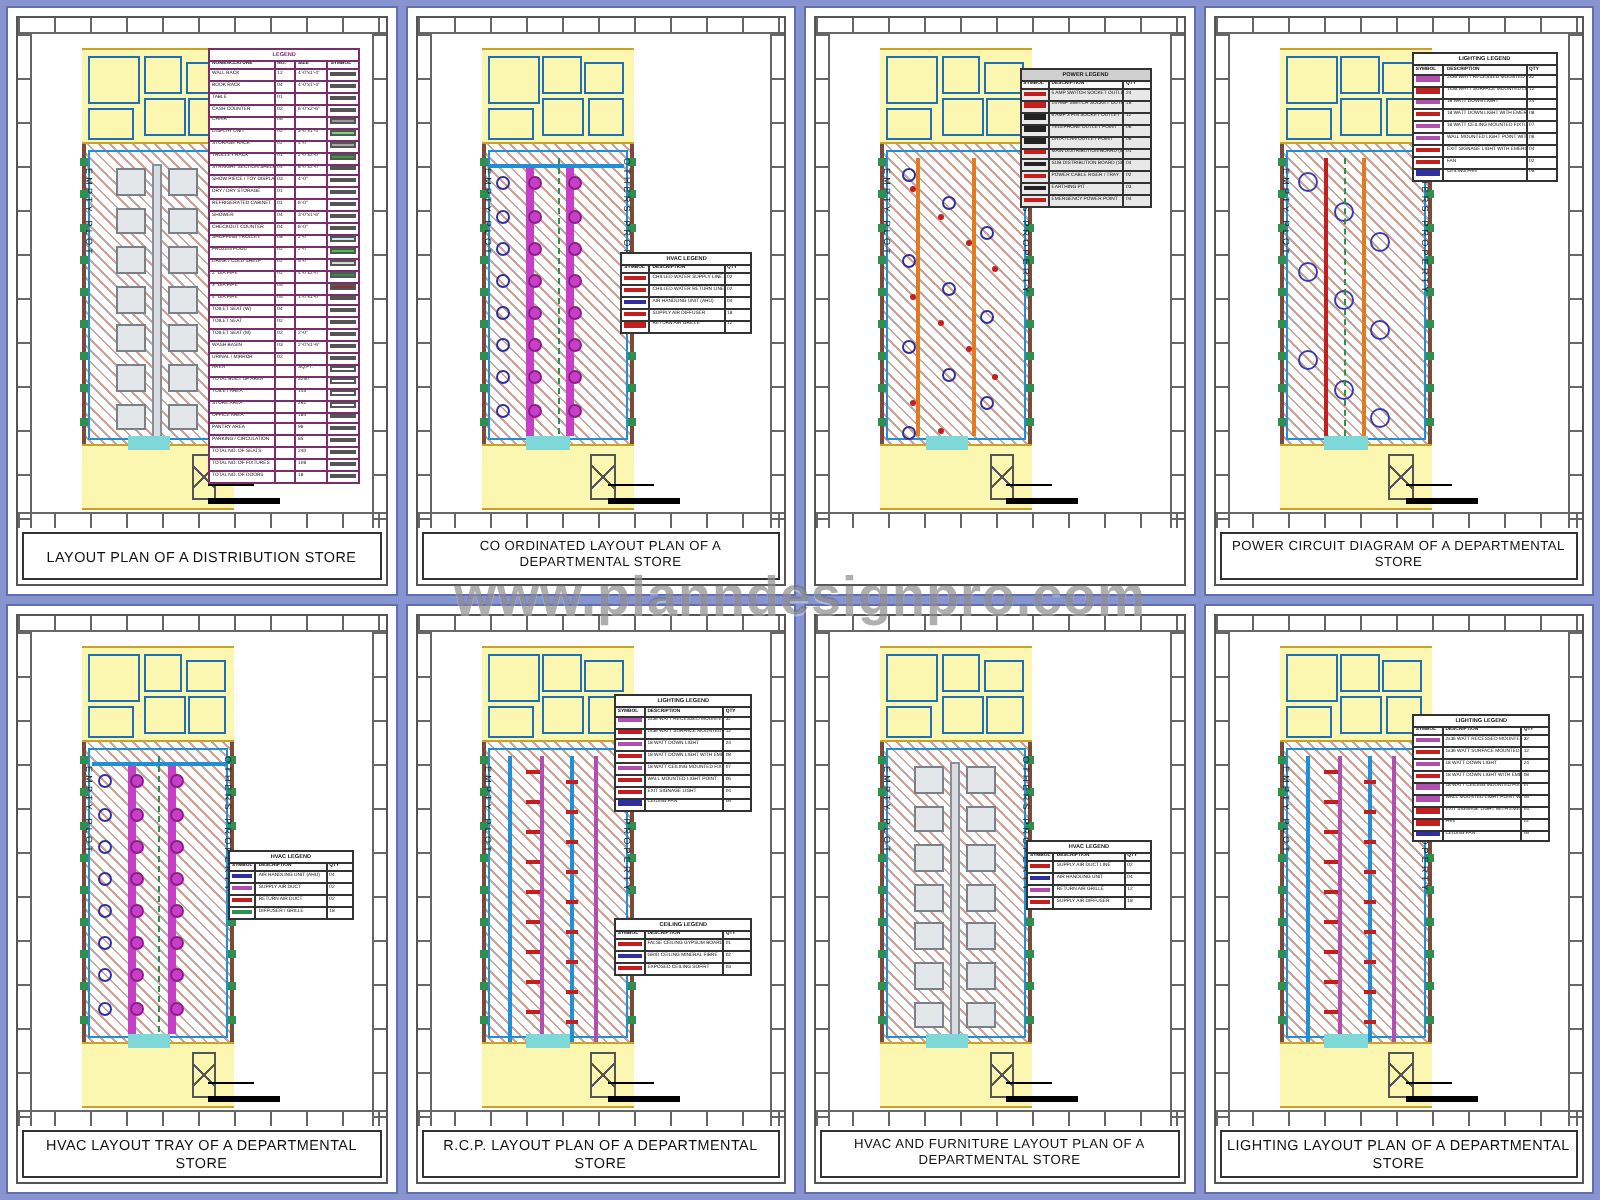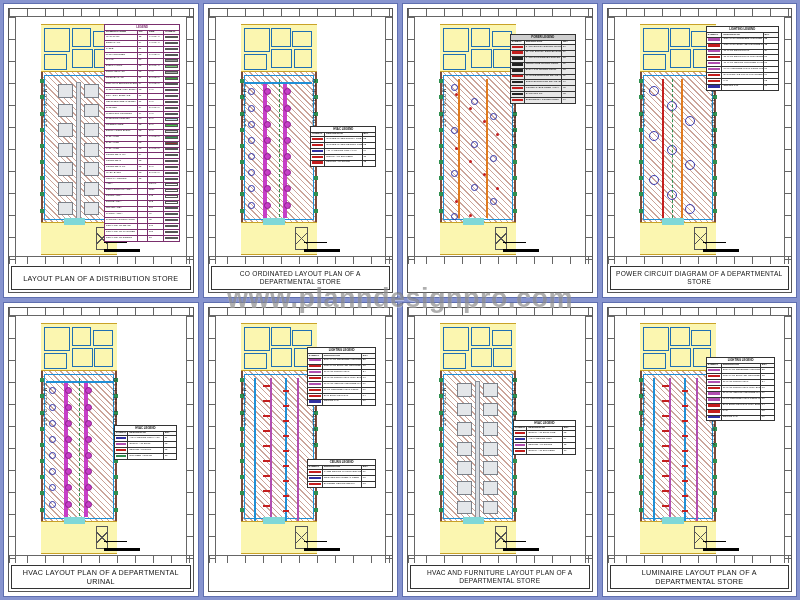--- a/index.html
+++ b/index.html
@@ -885,21 +885,21 @@
             </div>
             <div class="lg-row" style="grid-template-columns:22% 58% 20%;">
               <span><i class="sym" style="background:#2f8f4f;"></i></span>
               <span>DIFFUSER / GRILLE</span>
               <span>18</span>
             </div>
           </div>
           <div class="scalebar" style="left:52%;bottom:4%;width:22%;"></div>
           <div class="leader" style="left:52%;bottom:8%;width:14%;"></div>
         </div>
-        <div class="caption">HVAC LAYOUT PLAN OF A DEPARTMENTAL URINAL</div>
+        <div class="caption">HVAC LAYOUT TRAY OF A DEPARTMENTAL STORE</div>
       </div>
     </div>
     <div class="panel">
       <div class="panel-inner">
         <div class="ruler"></div>
         <div class="ruler bottom"></div>
         <div class="side-rail left"></div>
         <div class="side-rail right"></div>
         <div class="dwg">
           <div class="plan">
@@ -1025,20 +1025,21 @@
             </div>
             <div class="lg-row" style="grid-template-columns:22% 58% 20%;">
               <span><i class="sym" style="background:#c41e1e;"></i></span>
               <span>EXPOSED CEILING SOFFIT</span>
               <span>03</span>
             </div>
           </div>
           <div class="scalebar" style="left:52%;bottom:4%;width:22%;"></div>
           <div class="leader" style="left:52%;bottom:8%;width:14%;"></div>
         </div>
+        <div class="caption">R.C.P. LAYOUT PLAN OF A DEPARTMENTAL STORE</div>
       </div>
     </div>
     <div class="panel">
       <div class="panel-inner">
         <div class="ruler"></div>
         <div class="ruler bottom"></div>
         <div class="side-rail left"></div>
         <div class="side-rail right"></div>
         <div class="dwg">
           <div class="plan">
@@ -1236,18 +1237,18 @@
             </div>
             <div class="lg-row" style="grid-template-columns:22% 58% 20%;">
               <span><i class="sym" style="background:#2f2fa2;"></i></span>
               <span>CEILING FAN</span>
               <span>06</span>
             </div>
           </div>
           <div class="scalebar" style="left:52%;bottom:4%;width:22%;"></div>
           <div class="leader" style="left:52%;bottom:8%;width:14%;"></div>
         </div>
-        <div class="caption">LUMINAIRE LAYOUT PLAN OF A DEPARTMENTAL STORE</div>
+        <div class="caption">LIGHTING LAYOUT PLAN OF A DEPARTMENTAL STORE</div>
       </div>
     </div>
   </div>
 
 <div id="watermark">www.planndesignpro.com</div>
 
 </body></html>

